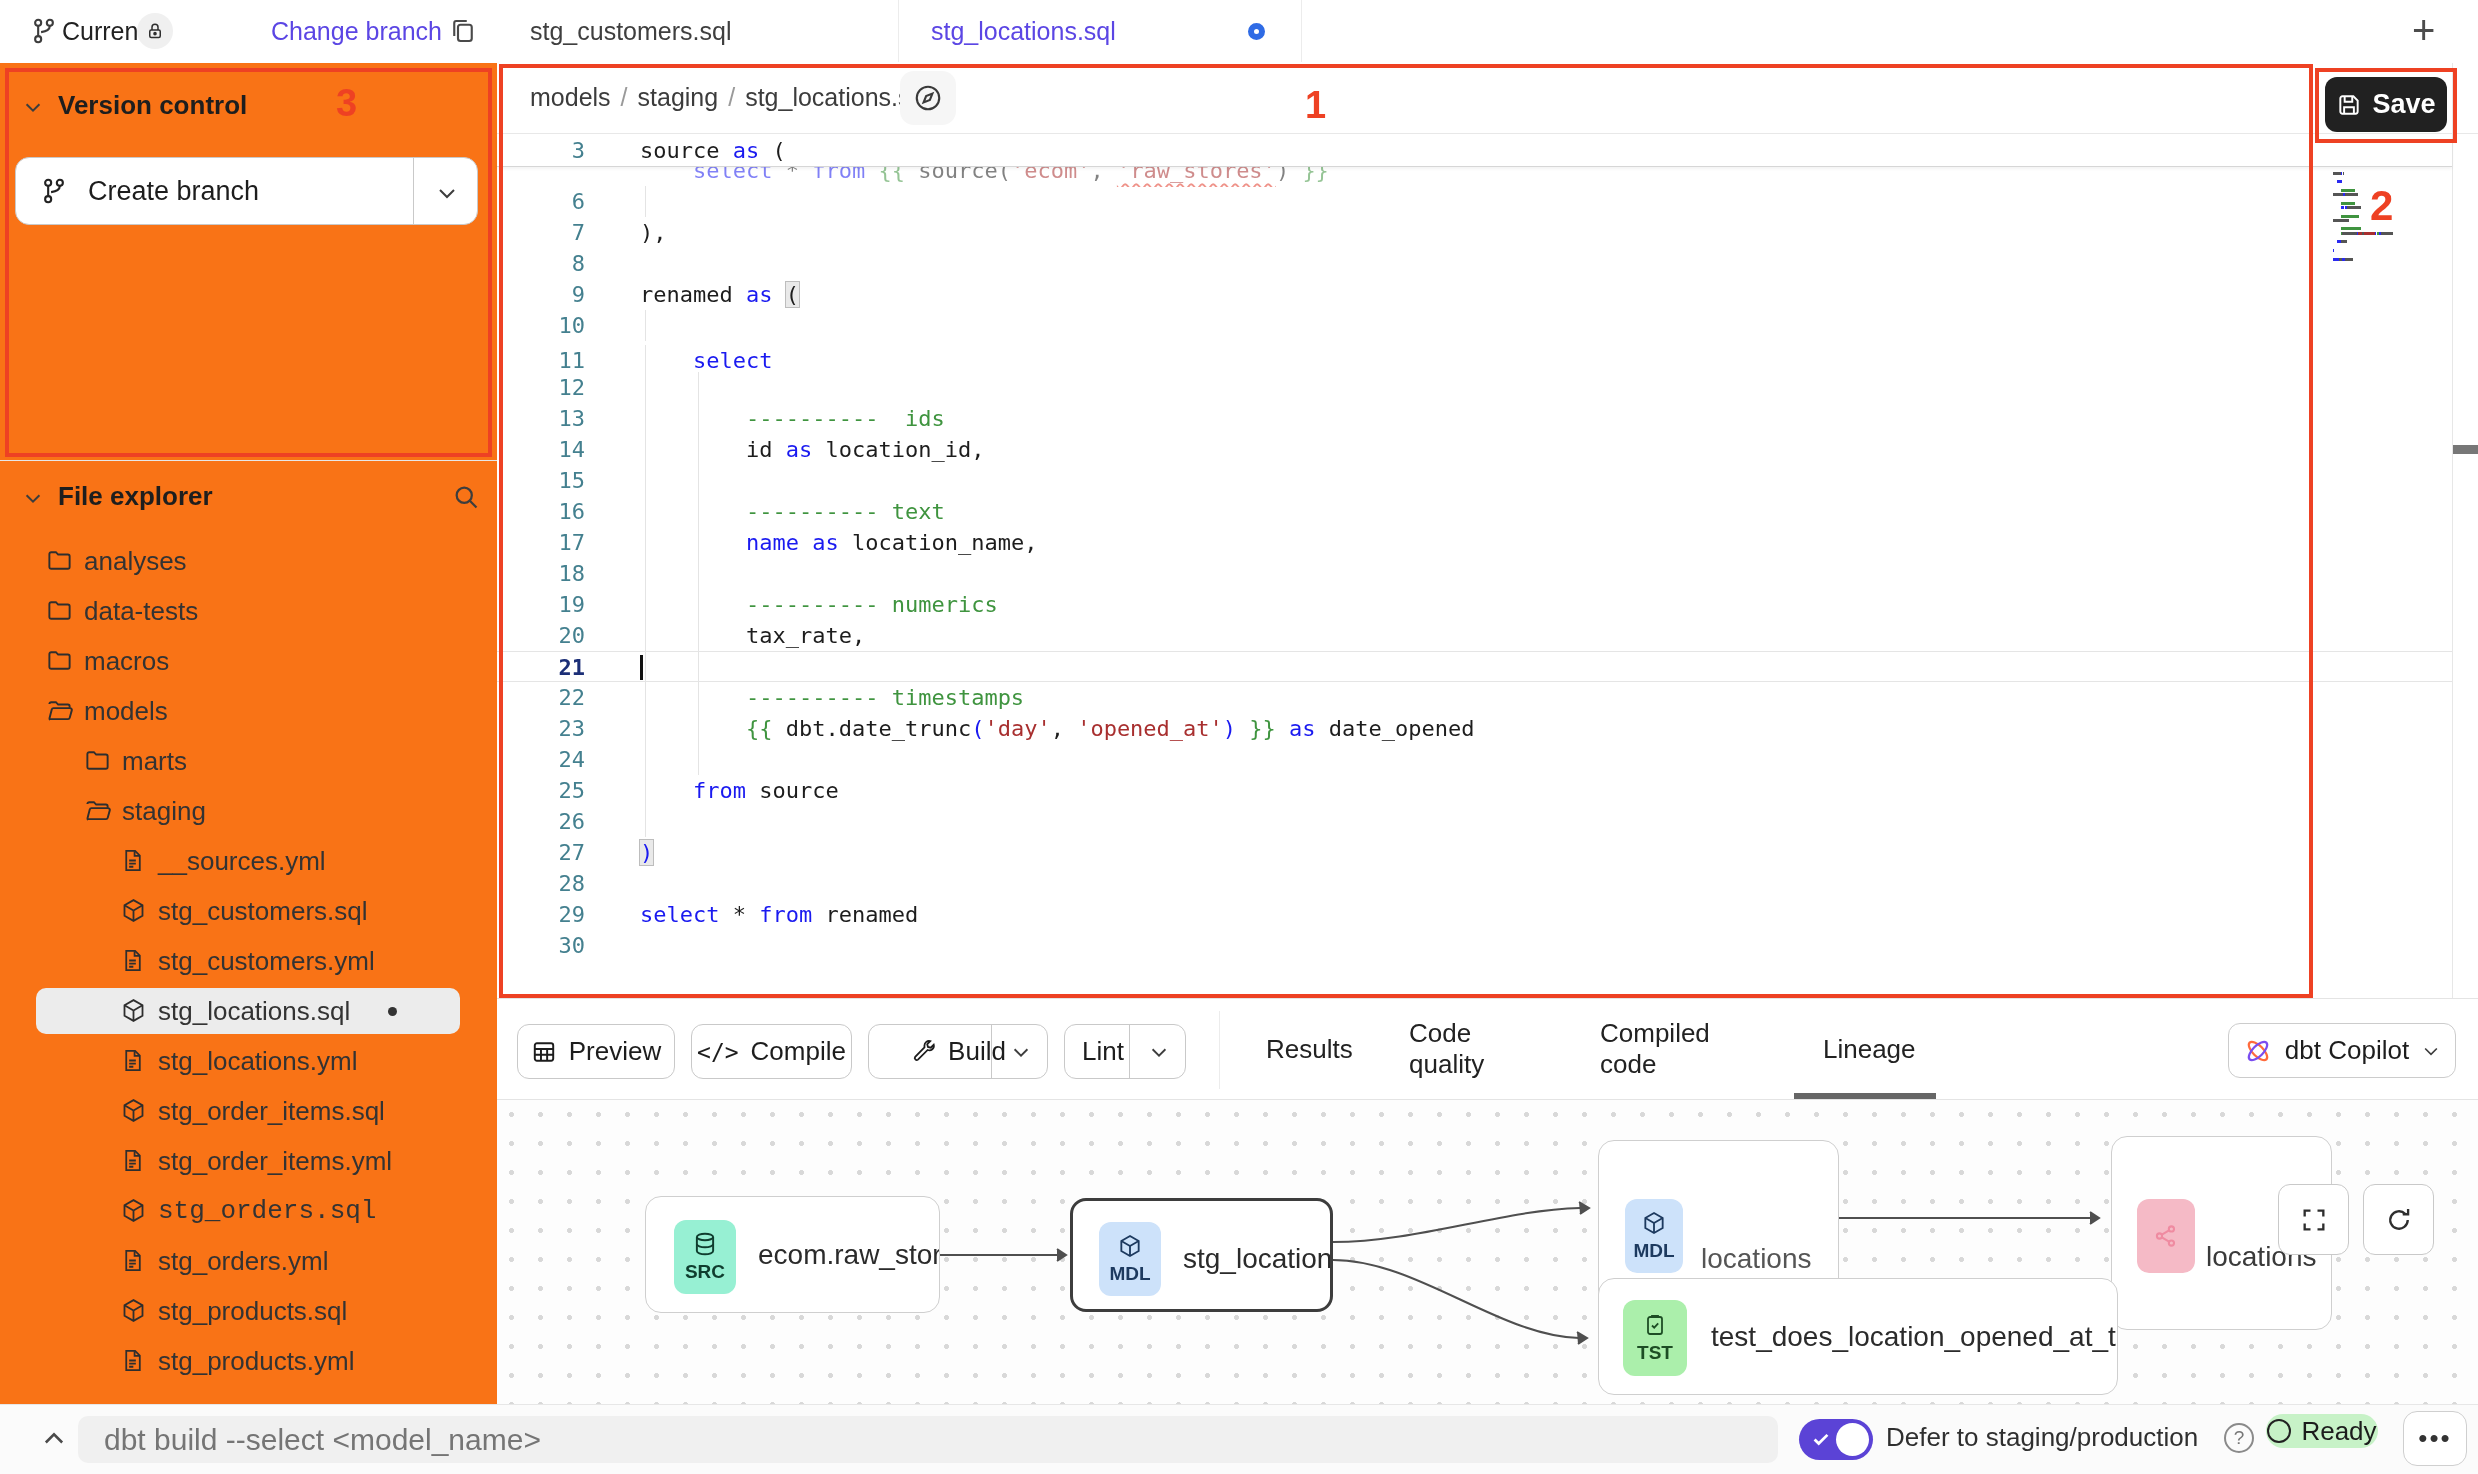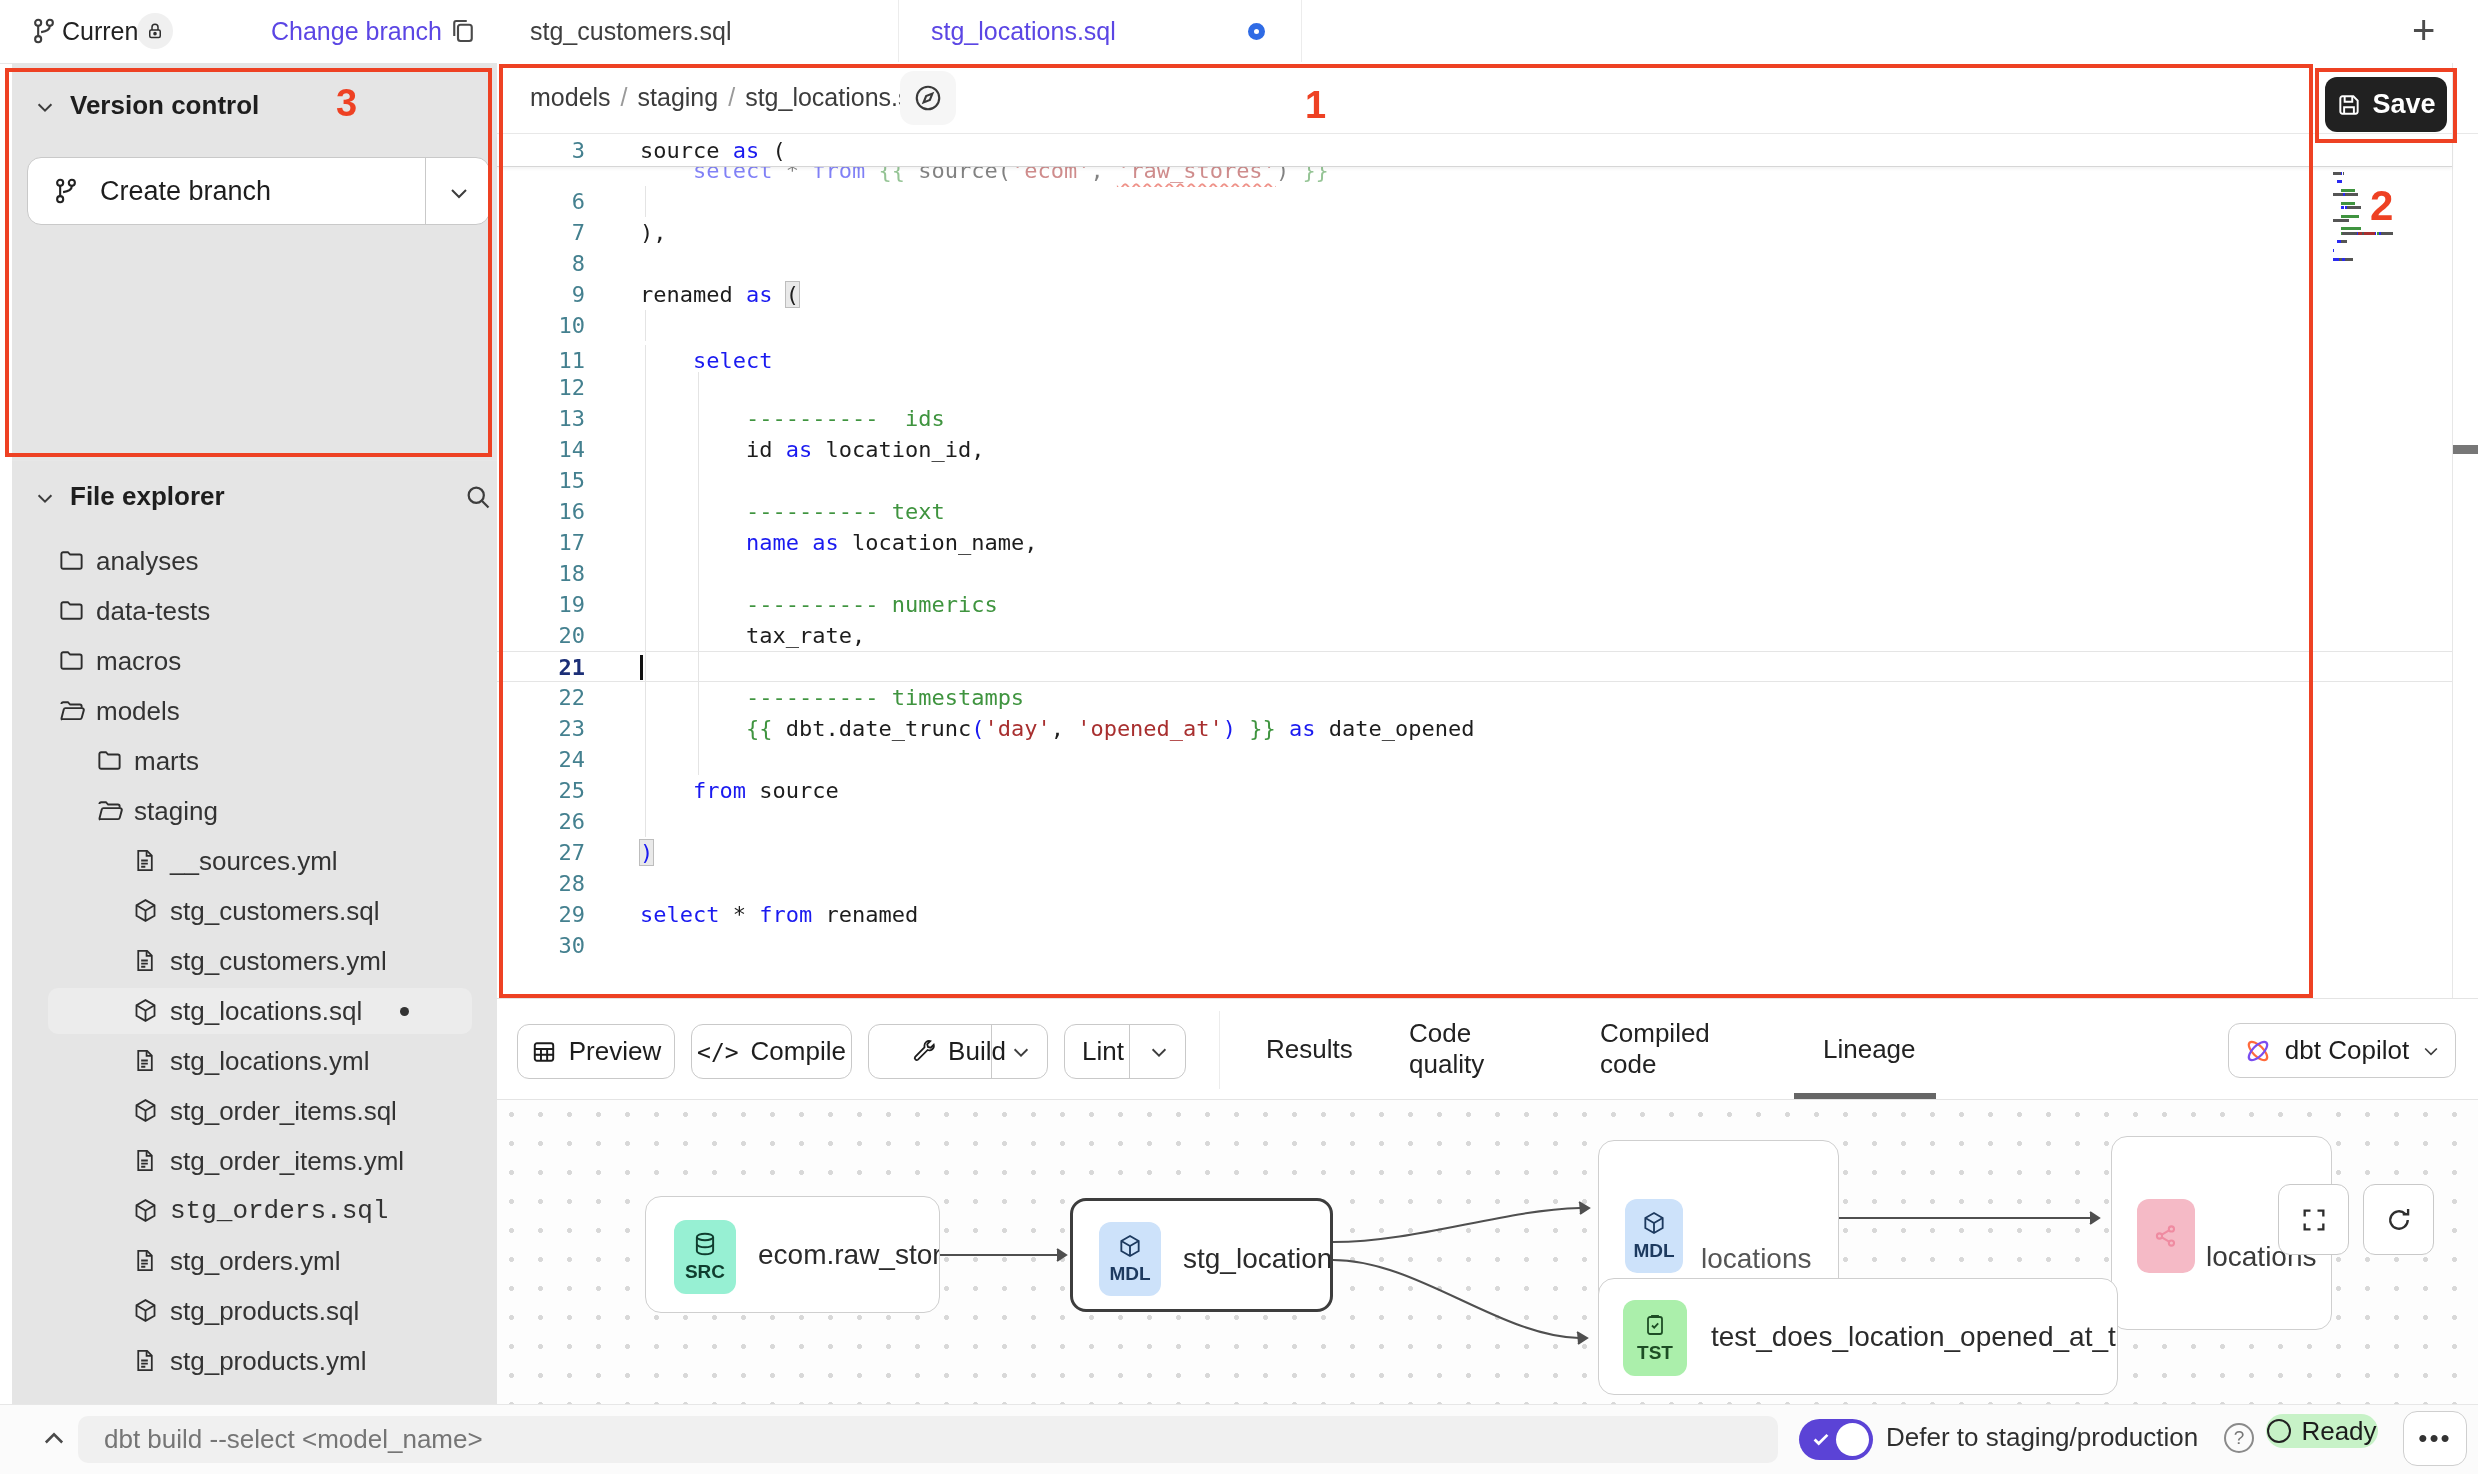--- a/index.html
+++ b/index.html
@@ -15,21 +15,21 @@
              display:flex;align-items:center;justify-content:center;}
   .change-branch{left:271px;top:17px;font-size:25px;font-weight:500;color:#5b46e4;cursor:pointer;}
   .tab{position:absolute;top:0;height:62px;border-right:1px solid #ececec;display:flex;align-items:center;}
   .tab .lbl{font-size:25px;color:#3f3f3f;padding-left:33px;}
   .tab.active .lbl{color:#5b46e4;}
   .dirty-dot{position:absolute;right:36px;top:23px;width:17px;height:17px;border-radius:50%;
              border:6px solid #2f6be5;background:#fff;box-sizing:border-box;}
   .plus{left:2412px;top:8px;font-size:40px;font-weight:300;color:#4c4c4c;cursor:pointer;}
 
   
-  .sidebar{left:12px;top:63px;width:497px;height:1341px;background:#e5e5e5;border-right:1px solid #e7e7e7;}
+  .sidebar{left:0;top:63px;width:497px;height:1341px;background:#f97316;border-right:1px solid #e7e7e7;}
   .sec-title{font-size:26px;font-weight:700;color:#1e1e1e;}
   .chev{width:22px;height:22px;}
   .create-branch{left:15px;top:94px;width:463px;height:68px;border:1.5px solid #c9c9c9;border-radius:14px;
                  background:#fff;display:flex;align-items:center;cursor:pointer;box-sizing:border-box;}
   .cb-label{font-size:27px;font-weight:500;color:#1d1d1d;margin-left:20px;}
   .cb-div{position:absolute;right:63px;top:0;bottom:0;width:1.5px;background:#c9c9c9;}
   .vc-divider{left:0;top:397px;width:497px;height:1px;background:#e7e7e7;}
   .file-row{position:absolute;left:0;width:497px;height:50px;}
   .file-row .rowbg{position:absolute;left:36px;top:2px;width:424px;height:46px;border-radius:10px;}
   .file-row.sel .rowbg{background:#ececec;}
@@ -103,21 +103,21 @@
   .selector-div{position:absolute;left:345px;top:0;bottom:0;width:1.5px;background:#c7c7c7;}
   .update-graph{position:absolute;left:346px;right:0;top:0;bottom:0;display:flex;align-items:center;
                 justify-content:center;font-size:27px;font-weight:600;color:#1b1b1b;cursor:pointer;}
   .gbtn{position:absolute;top:84px;width:71px;height:71px;border:1.5px solid #c9c9c9;border-radius:12px;
         background:#fff;display:flex;align-items:center;justify-content:center;cursor:pointer;z-index:6;
         box-sizing:border-box;}
 
   
   .statusbar{left:0;top:1404px;width:2478px;height:70px;background:#fbfbfb;border-top:1px solid #e7e7e7;box-sizing:border-box;}
   .cmd-input{position:absolute;left:78px;top:11px;width:1700px;height:47px;border:none;outline:none;
-             border-radius:10px;background:#f0f0f0;font-size:26px;color:#4c1d95;padding:0 0 0 26px;
+             border-radius:10px;background:#f0f0f0;font-size:30px;color:#4c1d95;padding:0 0 0 26px;
              font-family:"Liberation Sans",sans-serif;box-sizing:border-box;}
   .toggle{position:absolute;left:1799px;top:14px;width:74px;height:41px;border-radius:21px;background:#5b43d6;cursor:pointer;}
   .toggle .knob{position:absolute;right:4px;top:4px;width:33px;height:33px;border-radius:50%;background:#fff;}
   .defer-label{position:absolute;left:1886px;top:17px;font-size:26px;color:#2f2f2f;}
   .qmark{position:absolute;left:2224px;top:18px;width:30px;height:30px;border:2px solid #8a8a8a;border-radius:50%;
          color:#777;font-size:19px;display:flex;align-items:center;justify-content:center;box-sizing:border-box;}
   .ready-pill{position:absolute;left:2266px;top:9px;width:112px;height:34px;border-radius:25px;background:#c7f2c7;
               display:flex;align-items:center;justify-content:center;gap:10px;}
   .ready-pill span{font-size:26px;font-weight:500;color:#1c1c1c;}
   .ready-circle{width:24px;height:24px;border:2.5px solid #222;border-radius:50%;box-sizing:border-box;}

